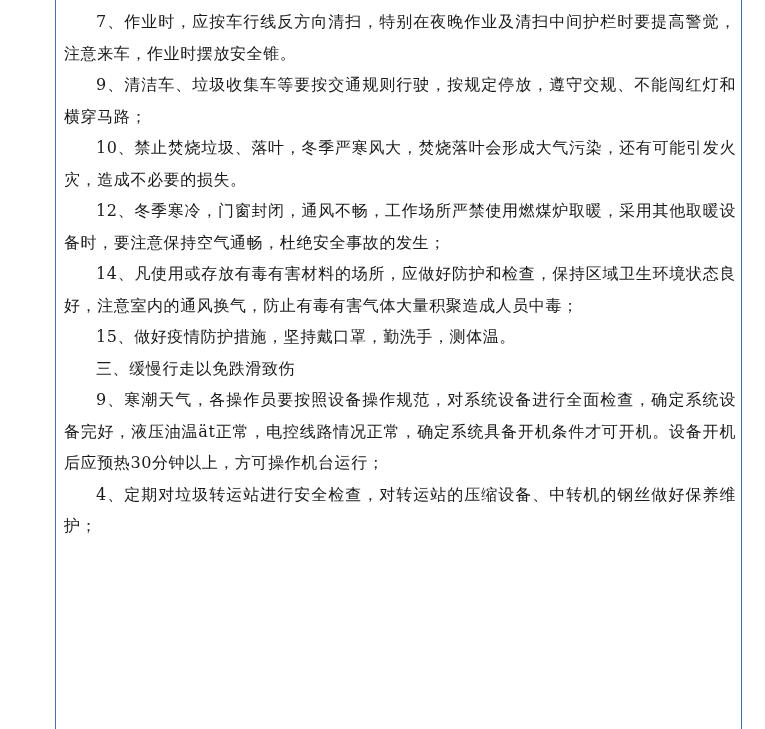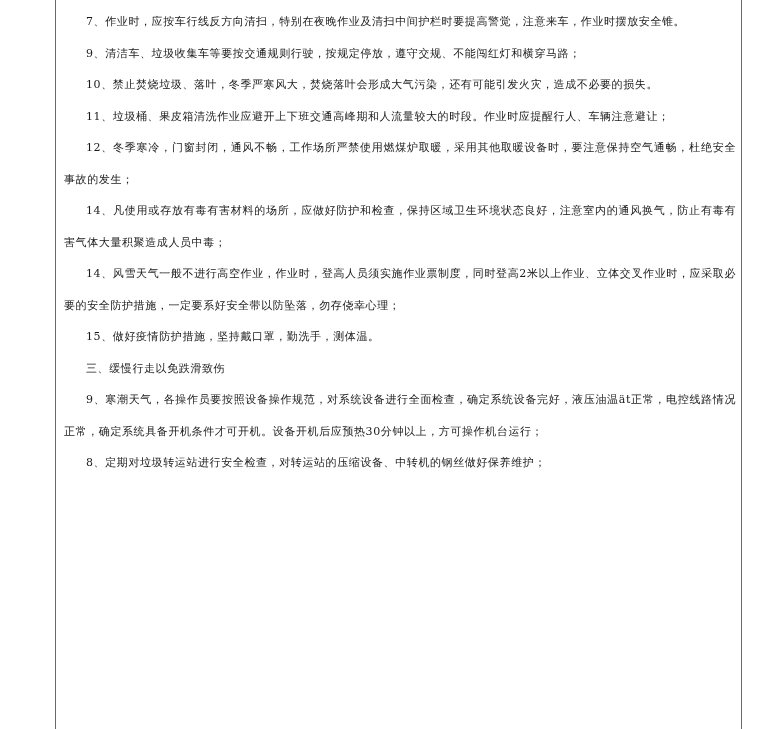--- a/index.html
+++ b/index.html
@@ -36,44 +36,42 @@
   }
   .content {
     position: absolute;
     left: 64px;
     top: 6px;
     width: 672px;
   }
   p.para {
     margin: 0;
     padding: 0 0 0 0;
-    font-size: 11px;
+    font-size: 16px;
     line-height: 31.5px;
     color: #1a1a1a;
     text-align: justify;
     text-justify: inter-ideograph;
     letter-spacing: 0.6px;
     text-indent: 2em;
     font-family: "DejaVu Serif", "Liberation Serif", serif;
   }
 </style>
 </head>
 <body>
 
 <div class="page">
   <div class="border-left"></div>
   <div class="border-right"></div>
 
   <div class="content">
     <p class="para">7、作业时，应按车行线反方向清扫，特别在夜晚作业及清扫中间护栏时要提高警觉，注意来车，作业时摆放安全锥。</p>
     <p class="para">9、清洁车、垃圾收集车等要按交通规则行驶，按规定停放，遵守交规、不能闯红灯和横穿马路；</p>
     <p class="para">10、禁止焚烧垃圾、落叶，冬季严寒风大，焚烧落叶会形成大气污染，还有可能引发火灾，造成不必要的损失。</p>
-    <p class="para">11、垃圾桶、果皮箱清洗作业应避开上下班交通高峰期和人流量较大的时段。作业时应提醒行人、车辆注意避让；</p>
     <p class="para">12、冬季寒冷，门窗封闭，通风不畅，工作场所严禁使用燃煤炉取暖，采用其他取暖设备时，要注意保持空气通畅，杜绝安全事故的发生；</p>
     <p class="para">14、凡使用或存放有毒有害材料的场所，应做好防护和检查，保持区域卫生环境状态良好，注意室内的通风换气，防止有毒有害气体大量积聚造成人员中毒；</p>
-    <p class="para">14、风雪天气一般不进行高空作业，作业时，登高人员须实施作业票制度，同时登高2米以上作业、立体交叉作业时，应采取必要的安全防护措施，一定要系好安全带以防坠落，勿存侥幸心理；</p>
     <p class="para">15、做好疫情防护措施，坚持戴口罩，勤洗手，测体温。</p>
     <p class="para">三、缓慢行走以免跌滑致伤</p>
     <p class="para">9、寒潮天气，各操作员要按照设备操作规范，对系统设备进行全面检查，确定系统设备完好，液压油温ät正常，电控线路情况正常，确定系统具备开机条件才可开机。设备开机后应预热30分钟以上，方可操作机台运行；</p>
-    <p class="para">8、定期对垃圾转运站进行安全检查，对转运站的压缩设备、中转机的钢丝做好保养维护；</p>
+    <p class="para">4、定期对垃圾转运站进行安全检查，对转运站的压缩设备、中转机的钢丝做好保养维护；</p>
 
   </div>
 </div>
 
 </body></html>

